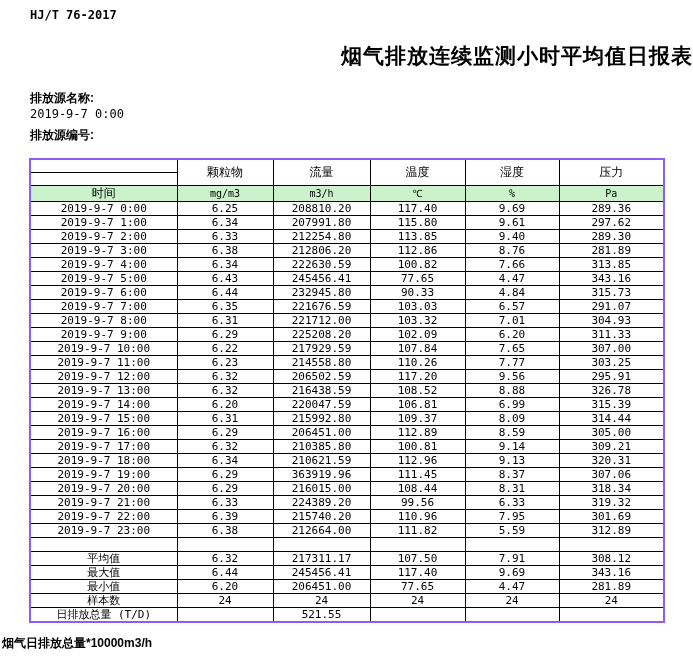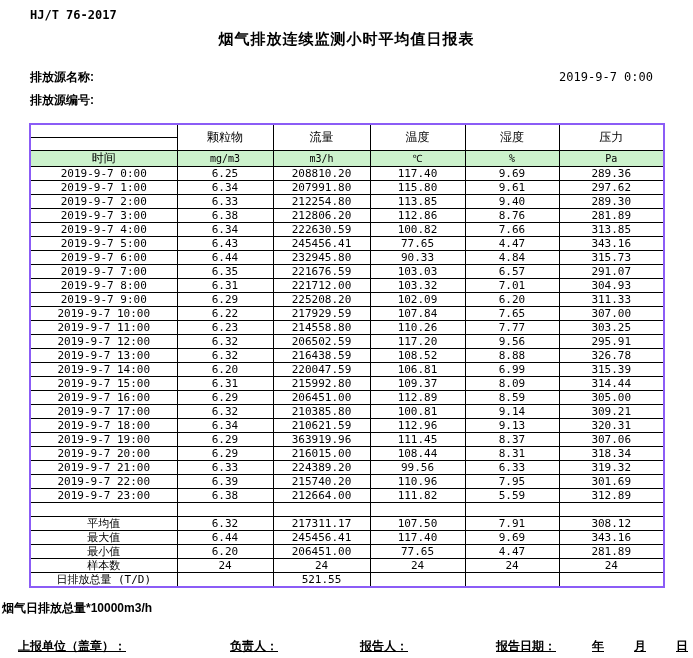--- a/index.html
+++ b/index.html
@@ -8,28 +8,28 @@
     background: #ffffff; color: #000000;
     font-family: "Liberation Sans", sans-serif;
     overflow: hidden;
   }
   .doc-code {
     margin: 8px 0 0 30px;
     font-family: "DejaVu Sans Mono", monospace;
     font-weight: bold; font-size: 12px;
   }
   .title {
-    margin-top: 8px;
-    text-align: center;
-    font-weight: bold; font-size: 15px;
+    margin-top: 20px;
+    text-align: right;
+    font-weight: bold; font-size: 21px;
     letter-spacing: 1px;
   }
   .meta-name-row {
     margin: 20px 40px 0 30px;
-    display: flex; justify-content: space-between; align-items: baseline;
+    display: flex; justify-content: space-between; align-items: baseline; flex-direction: column;
   }
   .meta-label { font-weight: bold; font-size: 12px; }
   .meta-date { font-family: "DejaVu Sans Mono", monospace; font-size: 12px; }
   .meta-no-row { margin: 4px 40px 0 30px; }
 
   table.report {
     margin: 14px 0 0 29px;
     width: 634px;
     border-collapse: collapse;
     border: 2px solid #8b5cf6;

